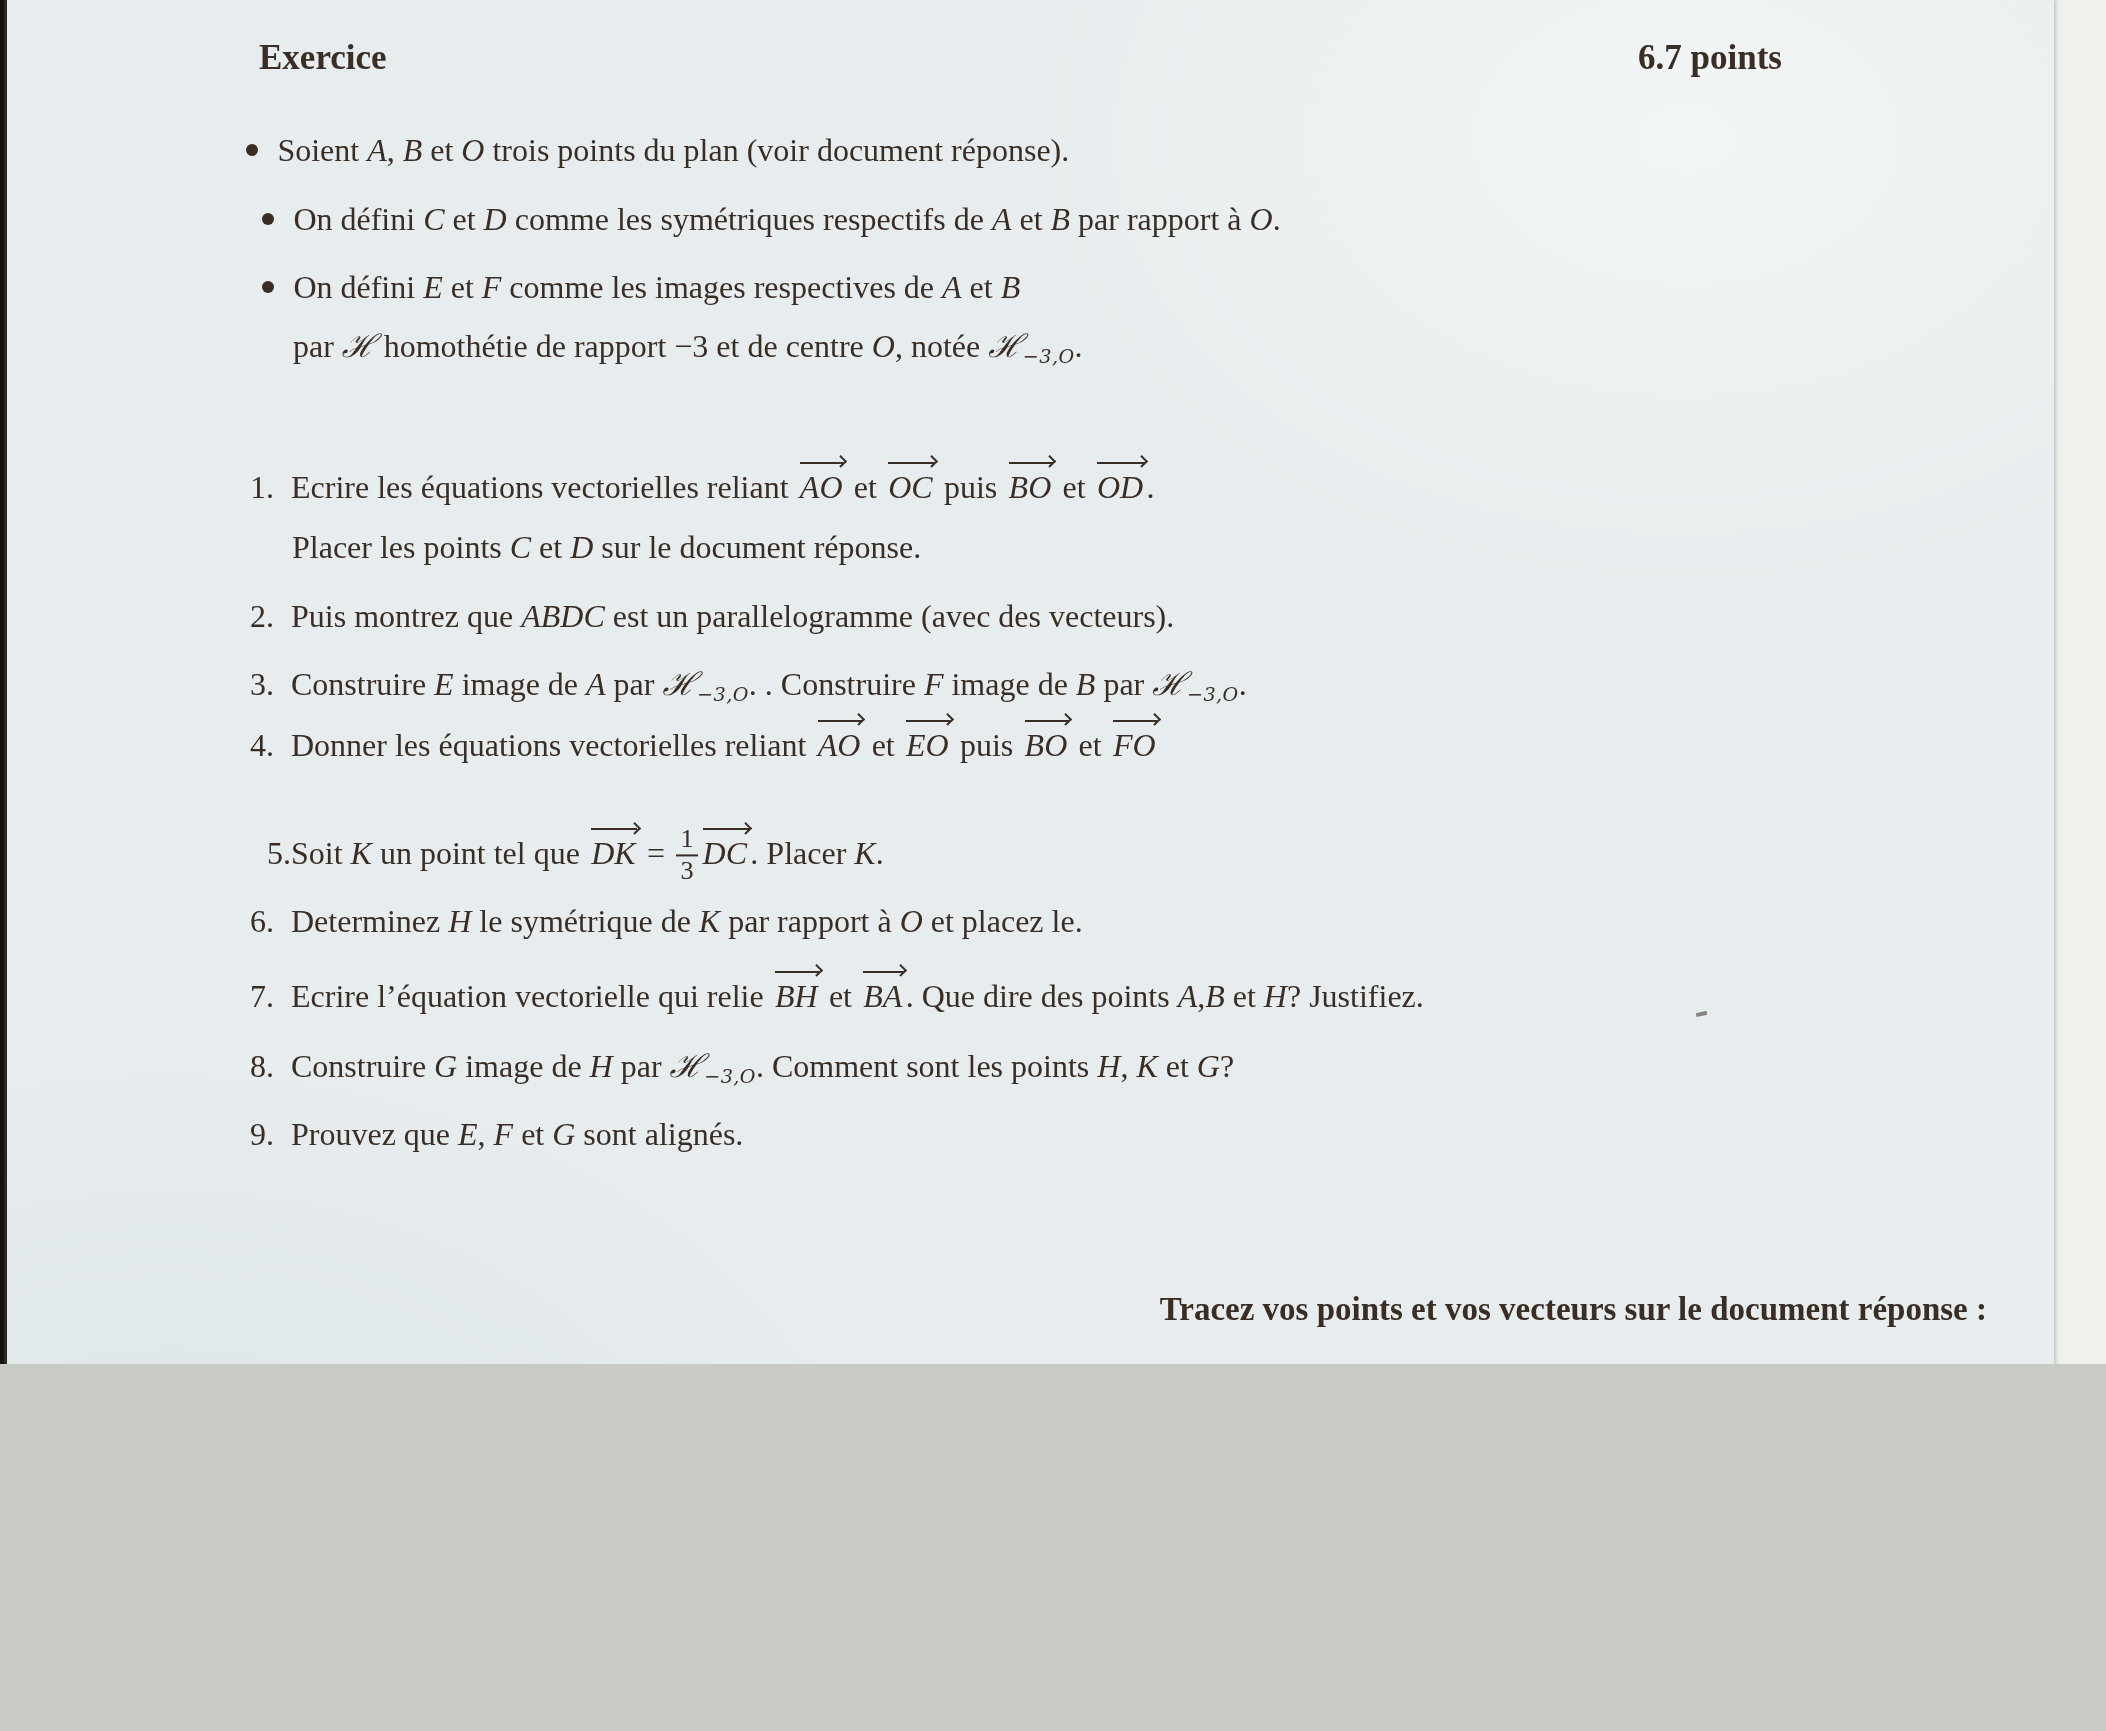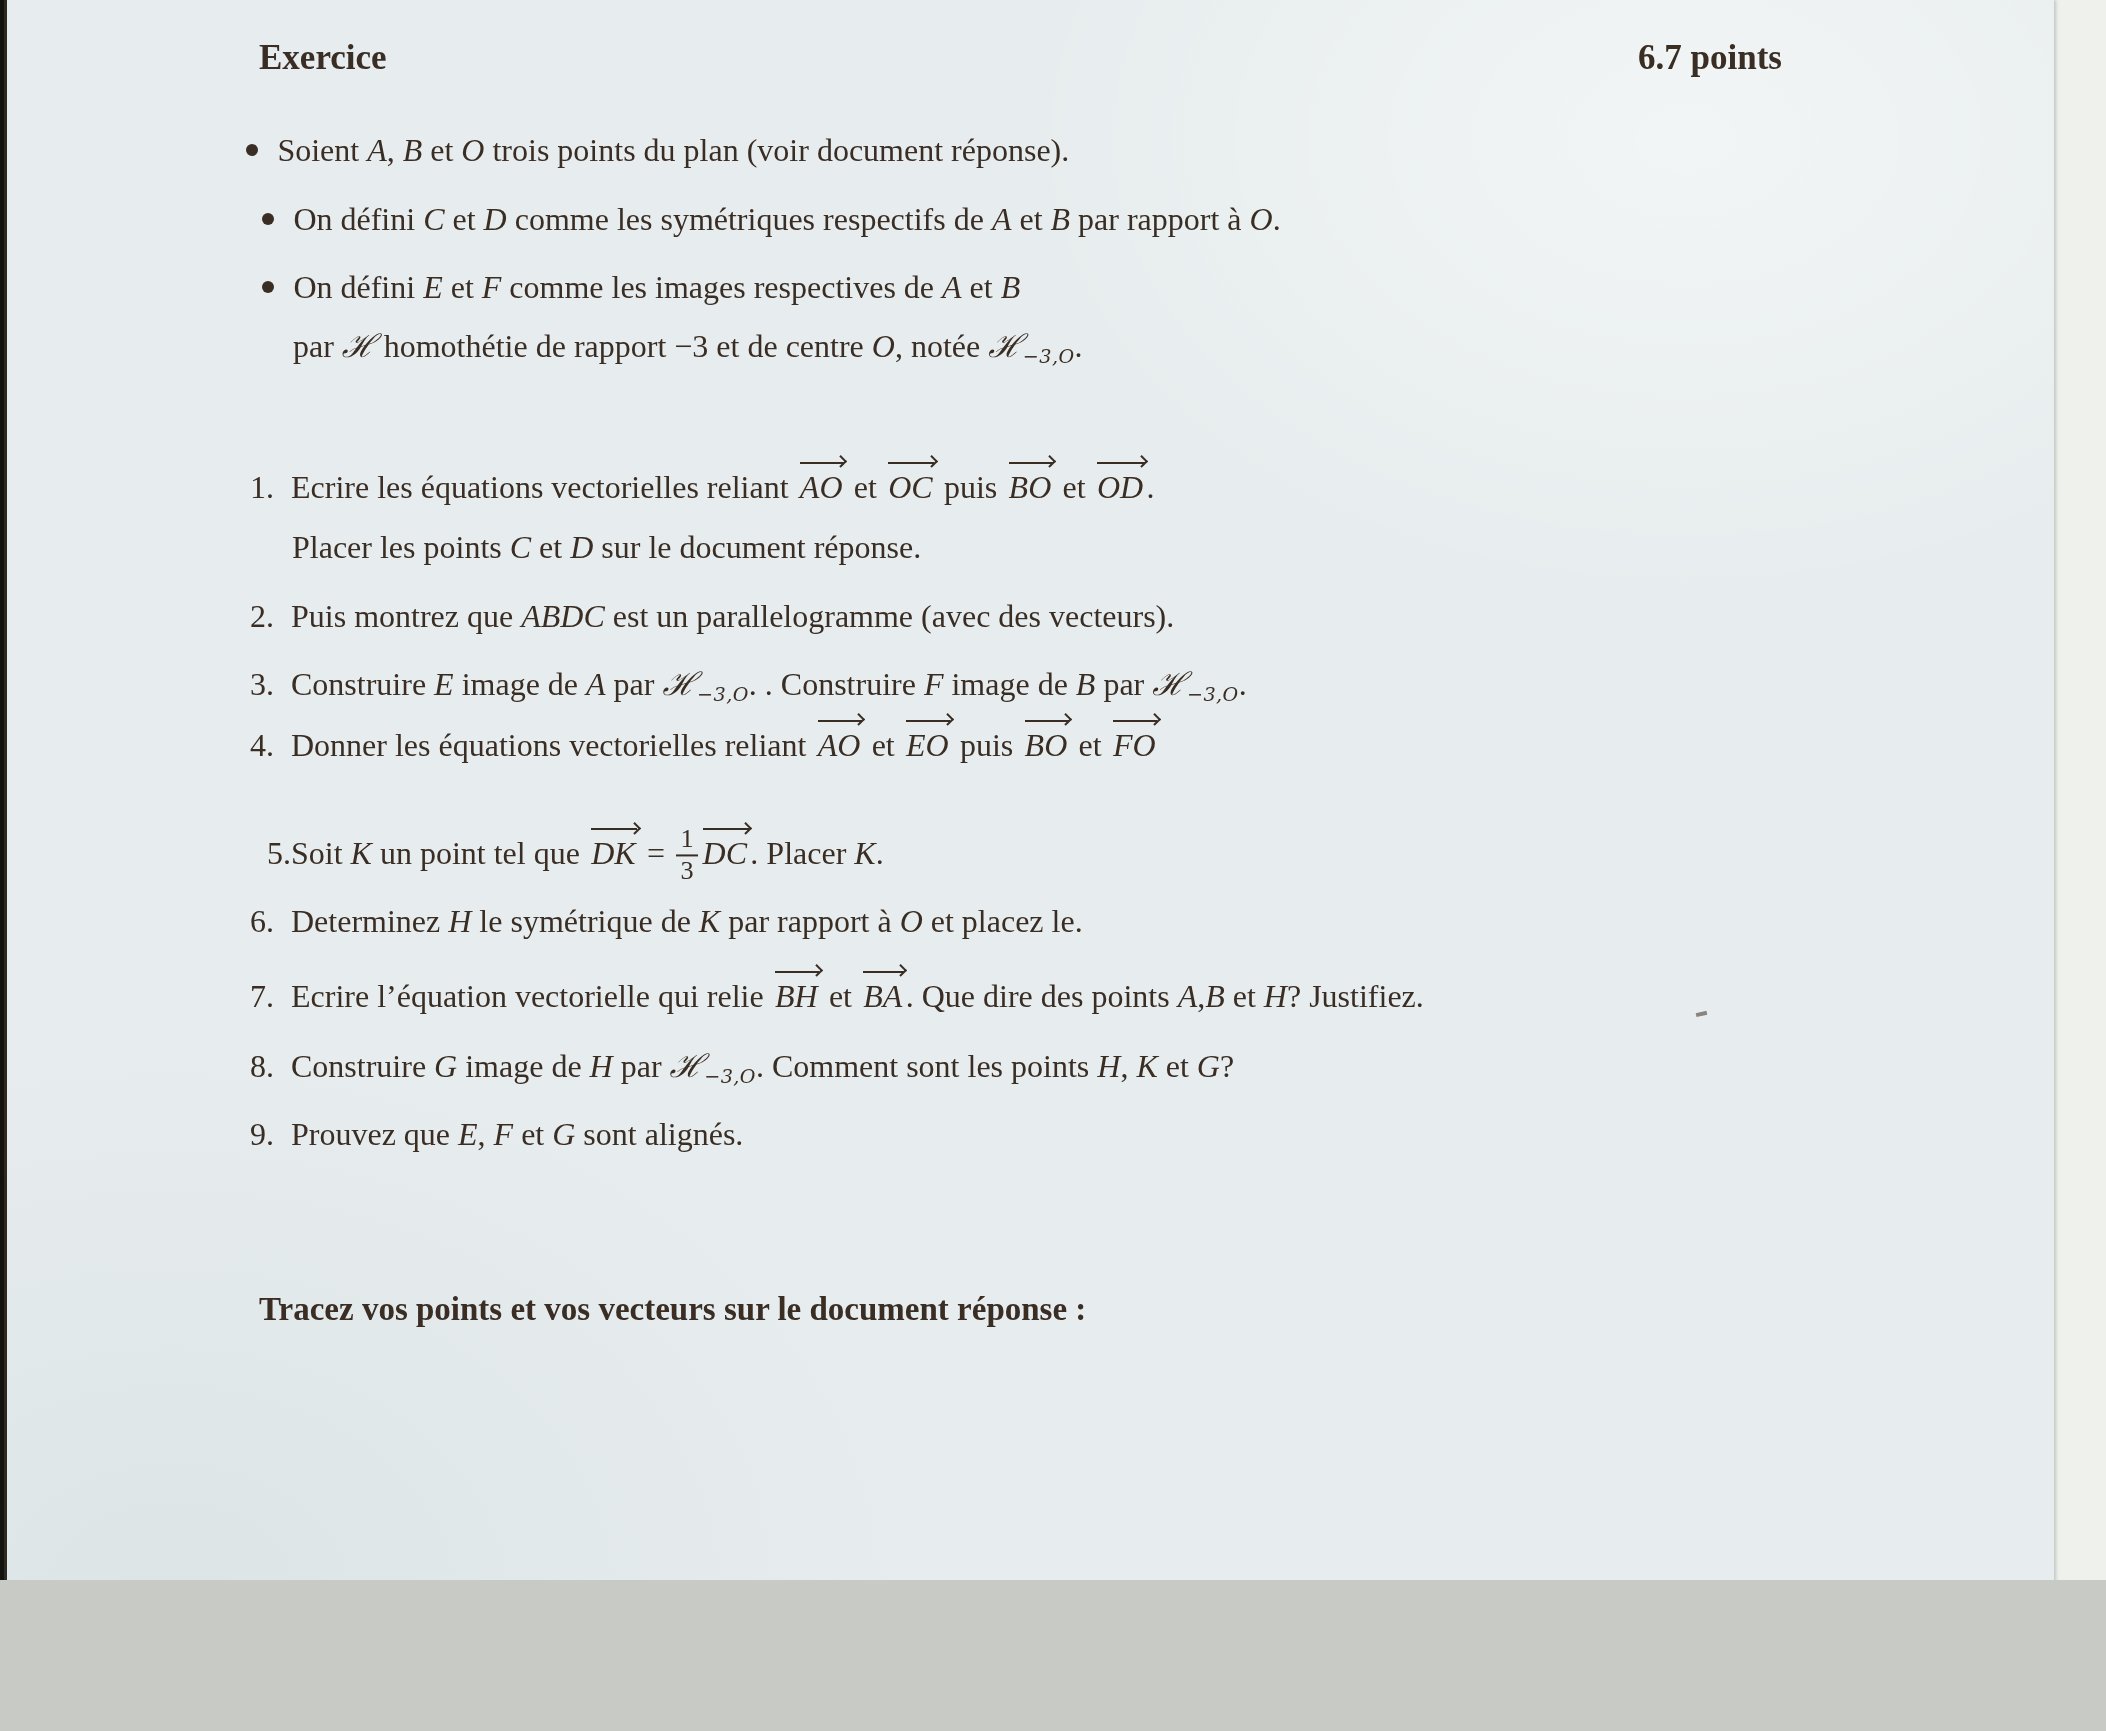--- a/index.html
+++ b/index.html
@@ -1,16 +1,16 @@
 <!DOCTYPE html>
 <html style="font-size:13.2px"><head>
 <meta charset="utf-8">
 <style>
   html,body{margin:0;padding:0;background:#c8cbc5;}
-  .stage{position:relative;width:2107px;height:1580px;overflow:hidden;
+  .stage{position:relative;width:2107px;height:1364px;overflow:hidden;
          background:#eff1ec;
          font-family:"Liberation Serif","DejaVu Serif",serif;color:#3a2d24;}
   .edge-strip{position:absolute;left:0;top:0;width:6.6px;height:1732px;
               background:linear-gradient(to right,#14120d 0 4.1px,#2e2a21 4.1px 6.6px);}
   .paper{position:absolute;left:6.6px;top:0;width:2047px;height:1732px;
          background:
            radial-gradient(1075px 744px at 82% 8%, rgba(255,255,255,0.45), rgba(255,255,255,0) 62%),
            radial-gradient(1240px 909px at 8% 92%, rgba(198,208,211,0.30), rgba(198,208,211,0) 60%),
            #e7edee;
          box-shadow:1.7px 0 3.3px rgba(110,120,118,0.35);}
@@ -26,21 +26,21 @@
   .vec::before{content:'';position:absolute;left:0;right:-1.7px;top:-0.23em;
                border-top:2.5px solid currentColor;}
   .vec::after{content:'';position:absolute;right:-3.3px;top:calc(-0.23em - 4.5px);
               width:7.4px;height:7.4px;border-top:2.5px solid currentColor;
               border-right:2.5px solid currentColor;transform:rotate(45deg);}
   .frac{display:inline-flex;flex-direction:column;align-items:center;
         vertical-align:middle;font-size:0.82em;line-height:1.08;
         margin:0 1.7px 0 3.3px;transform:translateY(-0.06em);}
   .frac .fnum{display:block;border-bottom:2.5px solid currentColor;padding:0 4.1px 0.8px 4.1px;}
   .frac .fden{display:block;padding-top:0.8px;}
-  .footer-row{font-weight:bold;font-size:33px;text-align:left;width:1728px;}
+  .footer-row{font-weight:bold;font-size:33px;text-align:right;width:1728px;}
   .scan-mark{position:absolute;background:rgba(58,45,36,0.55);}
   .scan-smudge{position:absolute;border-radius:50%;background:rgba(185,155,110,0.22);}
 </style>
 </head>
 <body>
 
 <div class="stage">
   <div class="paper"></div>
   <div class="edge-strip"></div>
 

